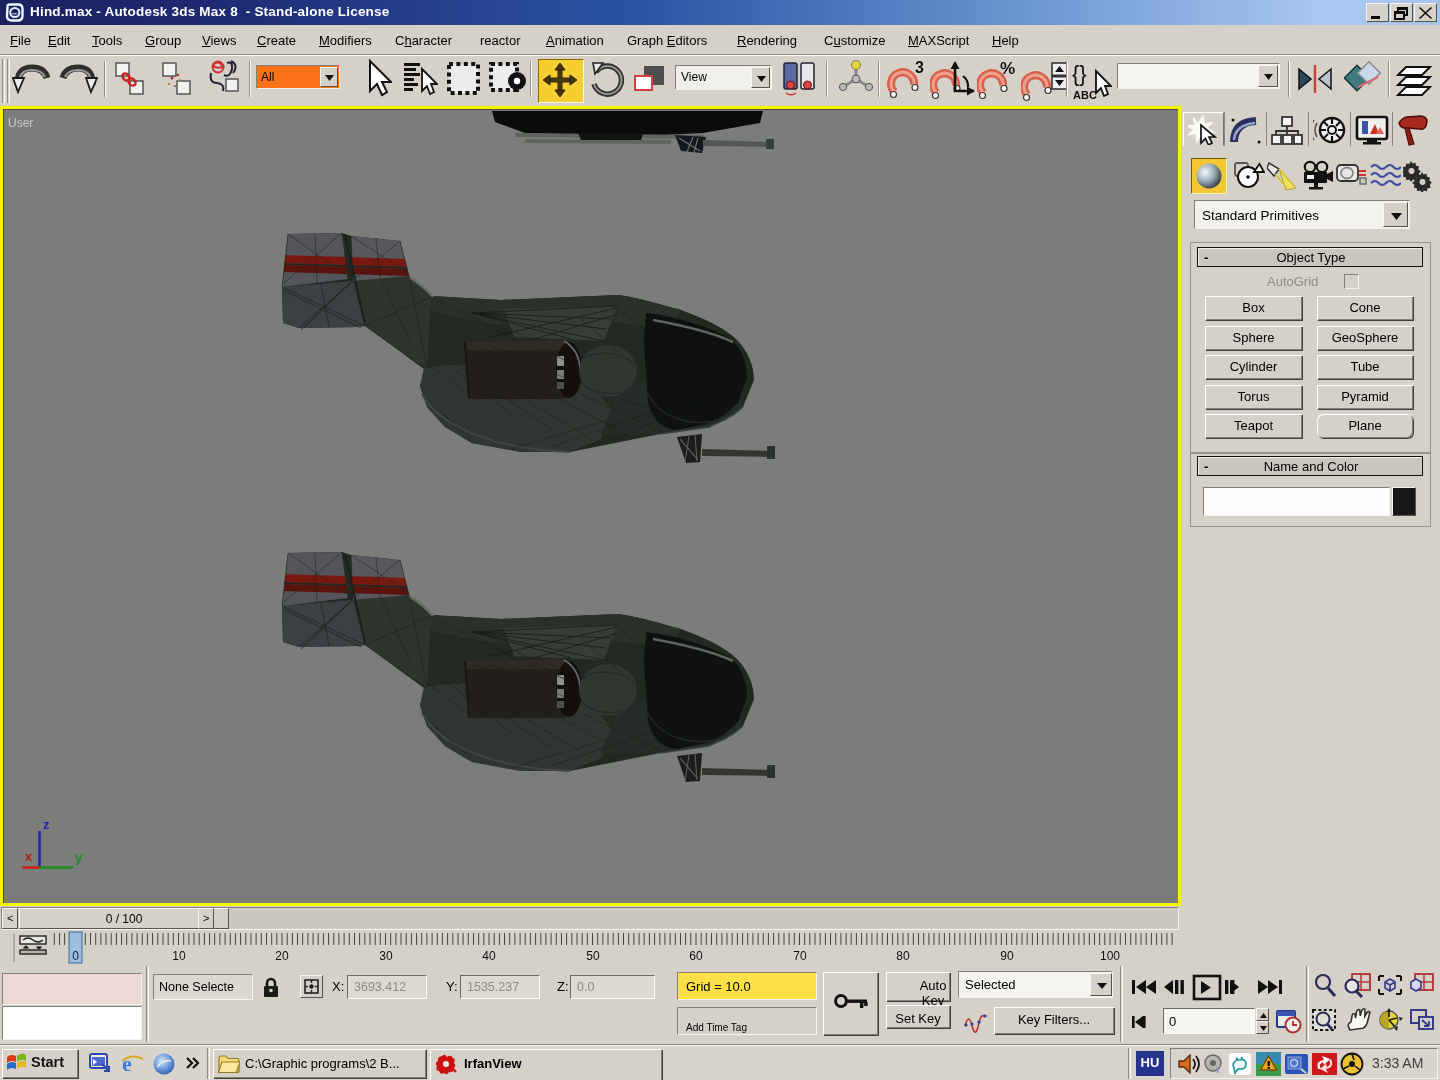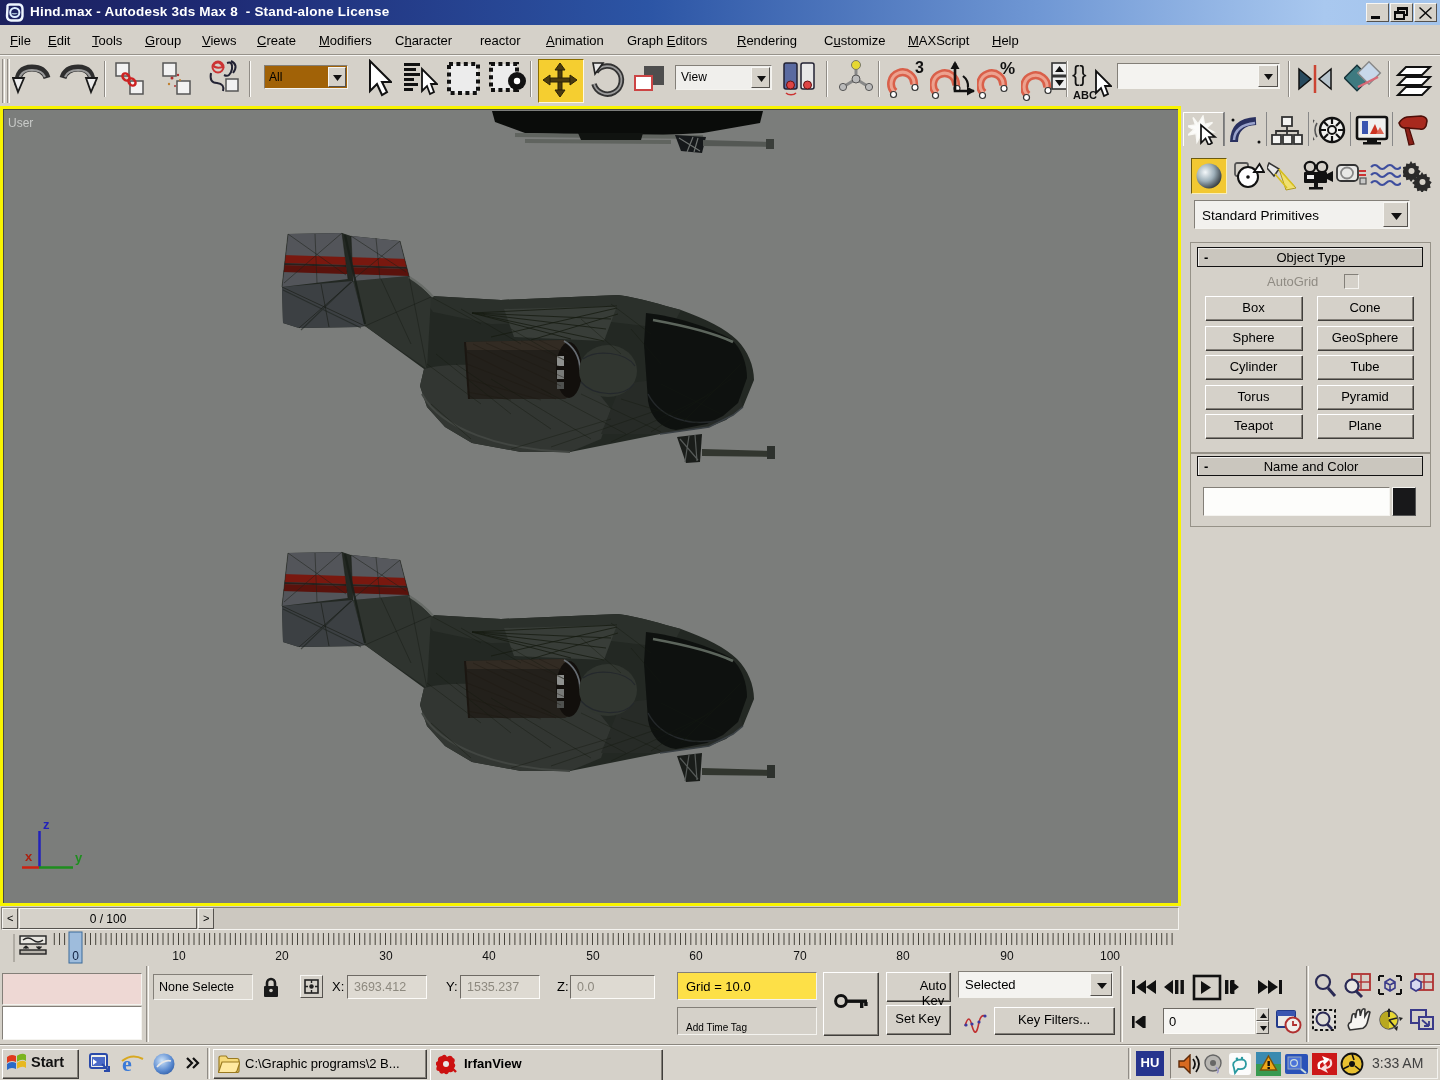--- a/index.html
+++ b/index.html
@@ -88,21 +88,21 @@
   <svg class="abs" style="left:205px;top:4px;" width="38" height="38" viewBox="0 0 38 38">
     <path d="M8,6 q6,-6 10,2 q-8,2 -10,-2" fill="none" stroke="#cc3333" stroke-width="2"></path>
     <circle cx="13" cy="8" r="5.5" fill="none" stroke="#cc3333" stroke-width="2"></circle>
     <path d="M22,4 q6,-2 5,6 q-2,9 -8,6" fill="none" stroke="#223" stroke-width="2"></path>
     <path d="M6,14 q-2,10 6,10 q8,1 6,8" fill="none" stroke="#223" stroke-width="2"></path>
     <rect x="21" y="20" width="12" height="12" fill="#f2f2f2" stroke="#555" stroke-width="1.5"></rect>
     <path d="M26,2 q8,4 2,12" fill="none" stroke="#223" stroke-width="2"></path>
   </svg>
   <div class="abs" style="left:249px;top:6px;width:2px;height:36px;border-left:1px solid #908c86;border-right:1px solid #fbfaf7;"></div>
 
-  <div class="abs sunken" style="left:256px;top:10px;width:84px;height:24px;background:#a16207;margin-left:8px;">
+  <div class="abs sunken" style="left:256px;top:10px;width:84px;height:24px;background:#f97316;">
     <span class="abs" style="left:4px;top:4px;font-size:12px;">All</span>
     <div class="abs btn" style="left:63px;top:1px;width:18px;height:20px;">
           <svg class="abs" style="left:4px;top:7px;" width="9" height="6" viewBox="0 0 9 6">
             <path d="M0,0 h9 l-4.5,6 z" fill="#111"></path>
           </svg>
         </div>
   </div>
 
   <svg class="abs" style="left:362px;top:4px;" width="30" height="40" viewBox="0 0 30 40">
     <path d="M8,2 L8,32 L15,25 L20,36 L25,33 L20,23 L29,23 Z" fill="#fff" stroke="#111" stroke-width="2"></path>
@@ -486,40 +486,40 @@
       </div>
   <div class="abs raised2" style="left:24px;top:279px;width:97px;height:24px;">
         <div style="text-align:center;font-size:13px;padding-top:4px;">Torus</div>
       </div>
   <div class="abs raised2" style="left:136px;top:279px;width:96px;height:24px;">
         <div style="text-align:center;font-size:13px;padding-top:4px;">Pyramid</div>
       </div>
   <div class="abs raised2" style="left:24px;top:308px;width:97px;height:24px;">
         <div style="text-align:center;font-size:13px;padding-top:4px;">Teapot</div>
       </div>
-  <div class="abs raised2" style="left:136px;top:308px;width:96px;height:24px;">
+  <div class="abs raised2" style="left:136px;top:308px;width:96px;height:24px;border-radius:6px;">
         <div style="text-align:center;font-size:13px;padding-top:4px;">Plane</div>
       </div>
 
   <div class="abs" style="left:9px;top:346px;width:241px;height:75px;border:1px solid #969288;"></div>
   <div class="abs" style="left:16px;top:350px;width:226px;height:20px;background:#cac6be;border:1px solid #111;box-shadow:inset 1px 1px 0 #f0efec;">
     <span class="abs" style="left:6px;top:2px;font-size:13px;font-weight:bold;">-</span>
     <span class="abs" style="left:0;top:2px;width:226px;text-align:center;font-size:13px;">Name and Color</span>
   </div>
   <div class="abs sunken" style="left:22px;top:381px;width:187px;height:29px;background:#fdfdfb;"></div>
   <div class="abs" style="left:211px;top:381px;width:24px;height:29px;background:#18181a;border:1px solid;border-color:#f4f3ef #555 #555 #f4f3ef;"></div>
 </div>
 
 <div id="timebar" class="abs" style="left:0;top:906px;width:1181px;height:60px;background:#d5d1c9;">
 
   <div class="abs sunken" style="left:1px;top:1px;width:1178px;height:23px;background:#ccc8c0;"></div>
   <div class="abs btn" style="left:2px;top:2px;width:16px;height:21px;">
         <span style="position:absolute;left:4px;top:3px;font-size:11px;">&lt;</span>
       </div>
-  <div class="abs btn" style="left:19px;top:2px;width:178px;height:21px;">
+  <div class="abs btn" style="left:19px;top:2px;width:210px;height:21px;">
         <div style="text-align:center;font-size:12px;padding-top:3px;">0 / 100</div>
       </div>
   <div class="abs btn" style="left:198px;top:2px;width:16px;height:21px;">
         <span style="position:absolute;left:4px;top:3px;font-size:11px;">&gt;</span>
       </div>
 
   <svg class="abs" style="left:0;top:24px;" width="1181" height="36" viewBox="0 0 1181 36">
     <rect x="0" y="0" width="1181" height="36" fill="#d5d1c9"></rect>
     <g stroke="#55524c" stroke-width="1">
       <line x1="14" y1="4" x2="14" y2="32" stroke="#8a867e"></line>
@@ -814,21 +814,21 @@
       <circle cx="7" cy="9" r="5.4" fill="none" stroke="#111" stroke-width="3"></circle>
       <rect x="12" y="7.5" width="21" height="3.4" fill="#111"></rect>
       <rect x="26" y="10" width="3.4" height="6" fill="#111"></rect>
           <rect x="30.2" y="10" width="3.4" height="4" fill="#111"></rect>
     </svg>
   </div>
 
   <div class="abs raised2" style="left:886px;top:6px;width:64px;height:29px;padding-left:30px;">
         <div style="text-align:center;font-size:13px;padding-top:6px;">Auto Key</div>
       </div>
-  <div class="abs raised2" style="left:886px;top:39px;width:64px;height:29px;">
+  <div class="abs raised2" style="left:886px;top:39px;width:64px;height:23px;">
         <div style="text-align:center;font-size:13px;padding-top:6px;">Set Key</div>
       </div>
   <div class="abs sunken" style="left:958px;top:5px;width:155px;height:27px;background:#f4f3f0;">
     <span class="abs" style="left:6px;top:5px;font-size:13px;">Selected</span>
     <div class="abs btn" style="left:131px;top:1px;width:22px;height:23px;">
           <svg class="abs" style="left:6px;top:9px;" width="10" height="6" viewBox="0 0 10 6">
             <path d="M0,0 h10 l-5,6 z" fill="#111"></path>
           </svg>
         </div>
   </div>

